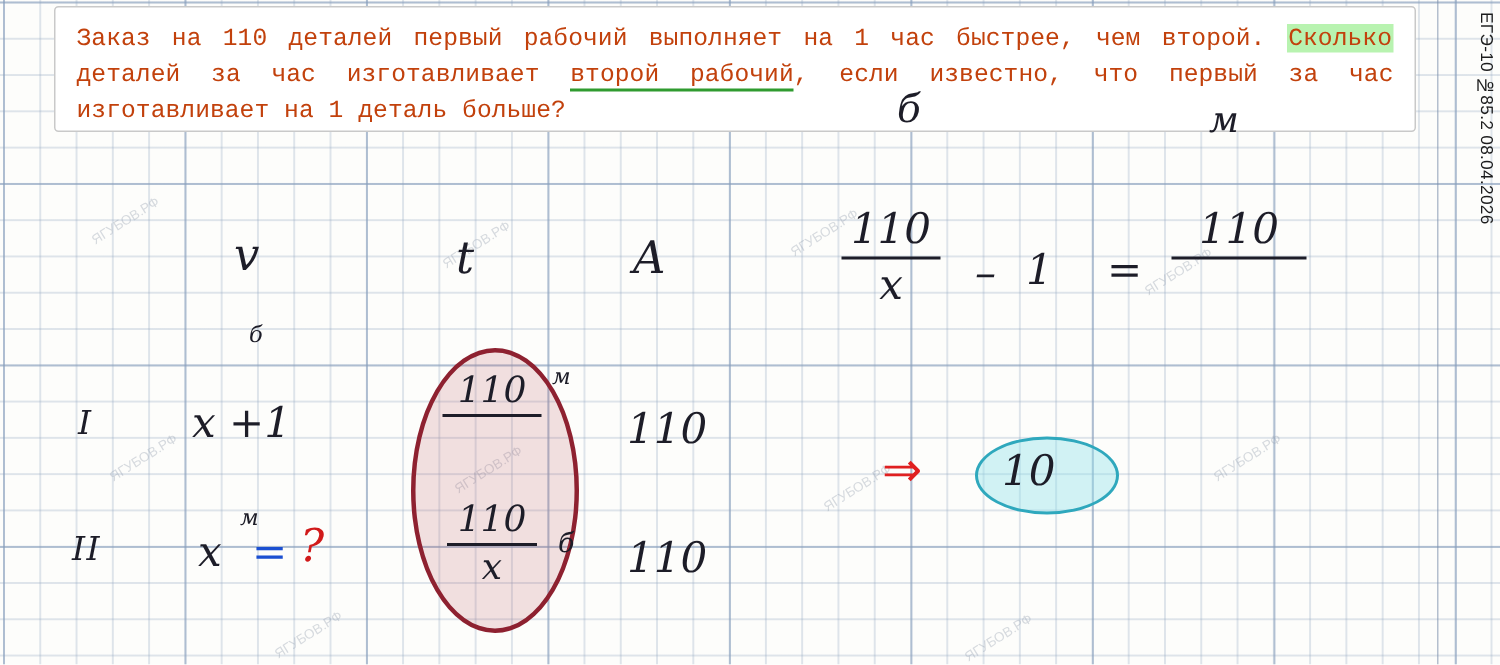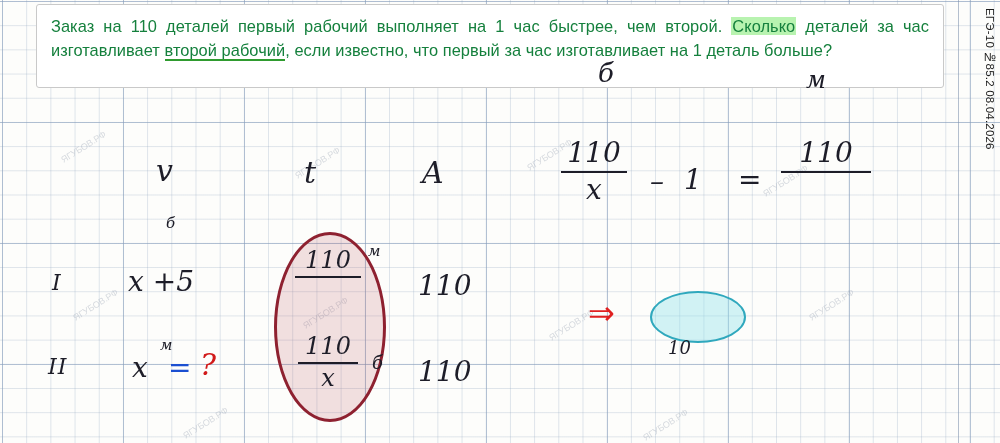--- a/index.html
+++ b/index.html
@@ -75,24 +75,24 @@
     width: 908px;
     height: 84px;
     background: #ffffff;
     border: 1px solid #c9c9c9;
     border-radius: 3px;
     box-sizing: border-box;
     padding: 9px 14px 6px 14px;
   }
   .statement p {
     margin: 0;
-    font-family: Liberation Sans, sans-serif;
+    font-family: Liberation Mono, monospace;
     font-size: 16.4px;
     line-height: 1.47;
-    color: #15803d;
+    color: #c2410c;
     text-align: justify;
     text-justify: inter-word;
     letter-spacing: 0.05px;
   }
   .hl-green {
     background: #b8f3b0;
     padding: 0 1px;
   }
   .u-green {
     border-bottom: 2px solid #2f9b2f;
@@ -213,21 +213,21 @@
 
   <div class="hw tbl-head" style="left:156px; top:156px;">v</div>
   <div class="hw tbl-head" style="left:304px; top:158px;">t</div>
   <div class="hw tbl-head" style="left:422px; top:158px;">A</div>
 
   <div class="hw smallb" style="left:166px; top:216px;">б</div>
 
   <div class="ellipse-red"></div>
 
   <div class="hw rownum" style="left:52px; top:272px;">I</div>
-  <div class="hw expr" style="left:128px; top:268px;">x +5</div>
+  <div class="hw expr" style="left:128px; top:268px;">x +1</div>
   <div class="hw smallb" style="left:368px; top:244px;">м</div>
   <div class="frac" style="left:290px; top:248px; width:76px; font-size:24px;">
     <span class="num">110</span>
     <span class="bar" style="width:66px;"></span>
   </div>
   <div class="hw expr" style="left:418px; top:272px;">110</div>
 
   <div class="hw rownum" style="left:48px; top:356px;">II</div>
   <div class="hw smallb" style="left:160px; top:338px;">м</div>
   <div class="hw expr" style="left:132px; top:354px;">x</div>
@@ -255,15 +255,15 @@
   <div class="hw expr" style="left:684px; top:166px;">1</div>
   <div class="hw expr" style="left:738px; top:166px;">=</div>
 
   <div class="frac" style="left:778px; top:138px; width:96px; font-size:28px;">
     <span class="num">110</span>
     <span class="bar" style="width:90px;"></span>
   </div>
 
   <div class="arrow-red" style="left:588px; top:297px;">⇒</div>
   <div class="ellipse-cyan"></div>
-  <div class="hw expr" style="left:668px; top:300px; font-size:18px;margin-top:39px;">10</div>
+  <div class="hw expr" style="left:668px; top:300px; font-size:28px;">10</div>
 
 </div>
 
 </body></html>

